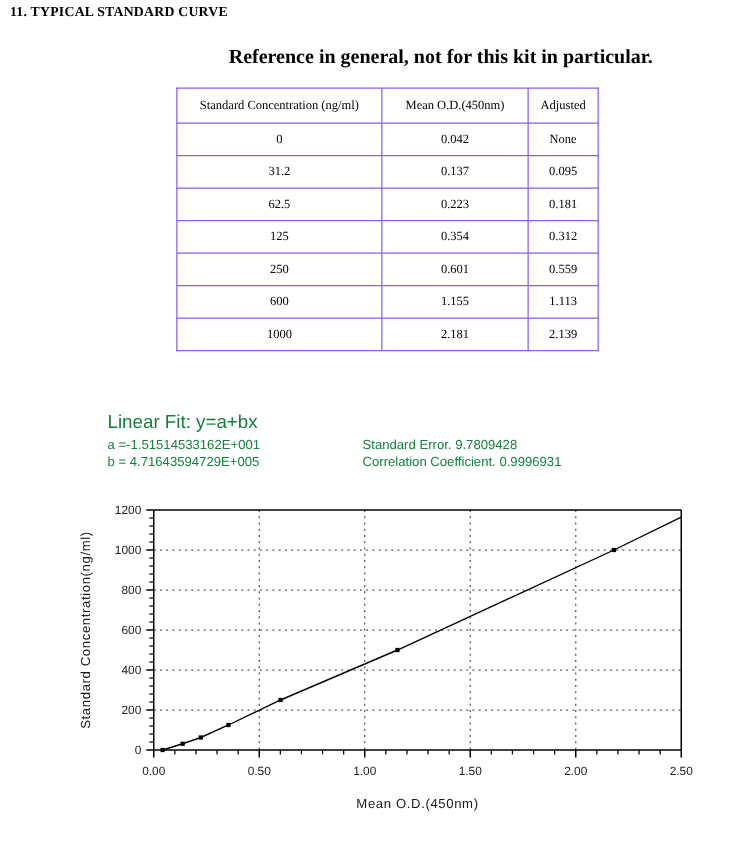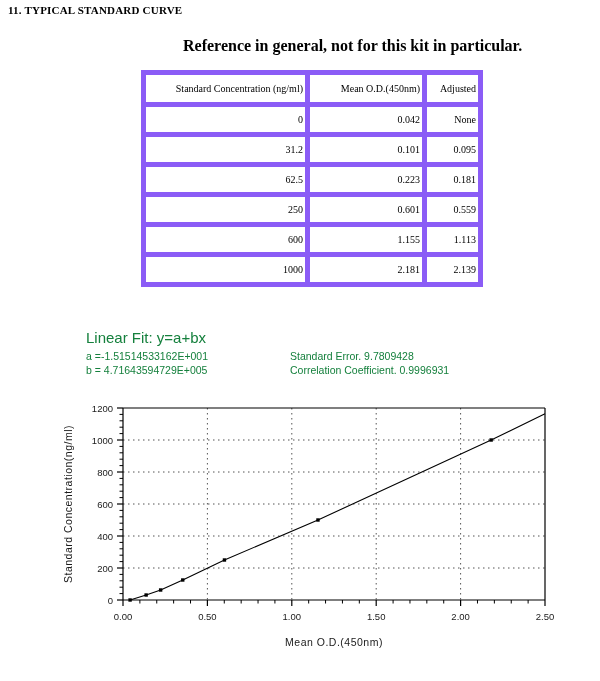--- a/index.html
+++ b/index.html
@@ -45,22 +45,22 @@
     left: 141px;
     top: 70px;
   }
   table.data-table {
     border-collapse: collapse;
     font-family: "Liberation Serif", serif;
     font-size: 10px;
     table-layout: fixed;
   }
   table.data-table td {
-    border: 5px solid #8b5cf6;
-    text-align: right;
+    border: 1px solid #8b5cf6;
+    text-align: center;
     vertical-align: middle;
     height: 25px;
     padding: 0 2px;
     white-space: nowrap;
   }
   table.data-table col.c1 { width: 164px; }
   table.data-table col.c2 { width: 117px; }
   table.data-table col.c3 { width: 56px; }
   table.data-table tr.header-row td {
     height: 27px;
@@ -146,27 +146,32 @@
         <td>Mean O.D.(450nm)</td>
         <td>Adjusted</td>
       </tr>
       <tr>
         <td>0</td>
         <td>0.042</td>
         <td>None</td>
       </tr>
       <tr>
         <td>31.2</td>
-        <td>0.101</td>
+        <td>0.137</td>
         <td>0.095</td>
       </tr>
       <tr>
         <td>62.5</td>
         <td>0.223</td>
         <td>0.181</td>
+      </tr>
+      <tr>
+        <td>125</td>
+        <td>0.354</td>
+        <td>0.312</td>
       </tr>
       <tr>
         <td>250</td>
         <td>0.601</td>
         <td>0.559</td>
       </tr>
       <tr>
         <td>600</td>
         <td>1.155</td>
         <td>1.113</td>

